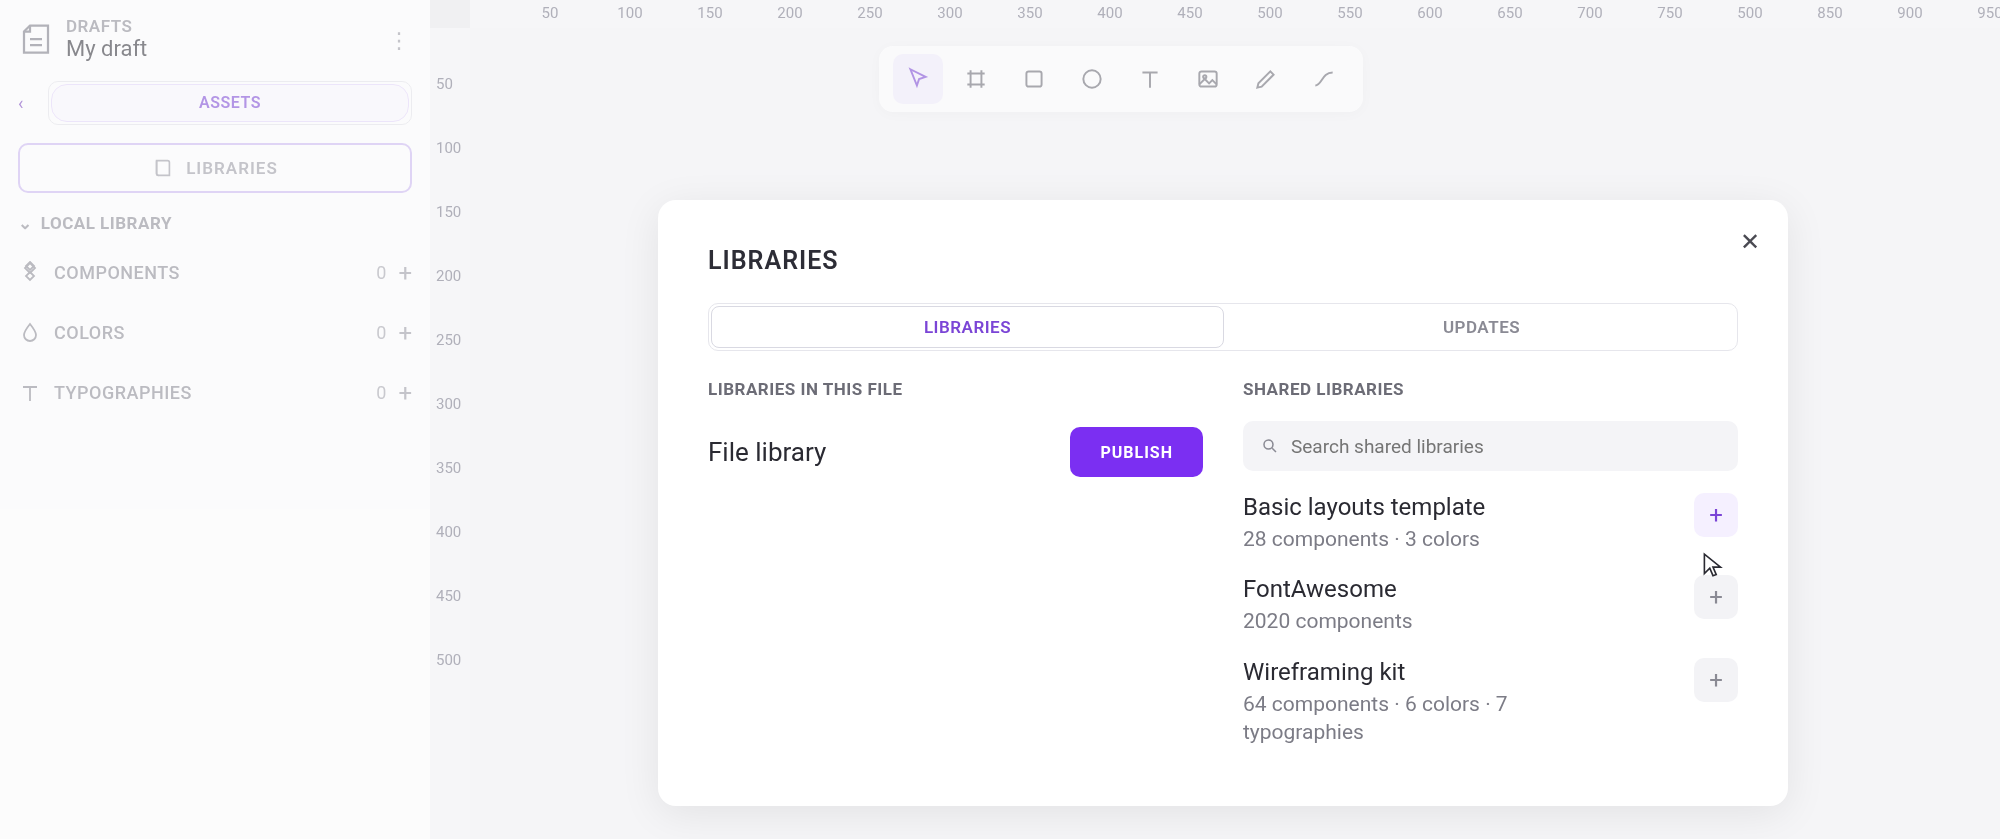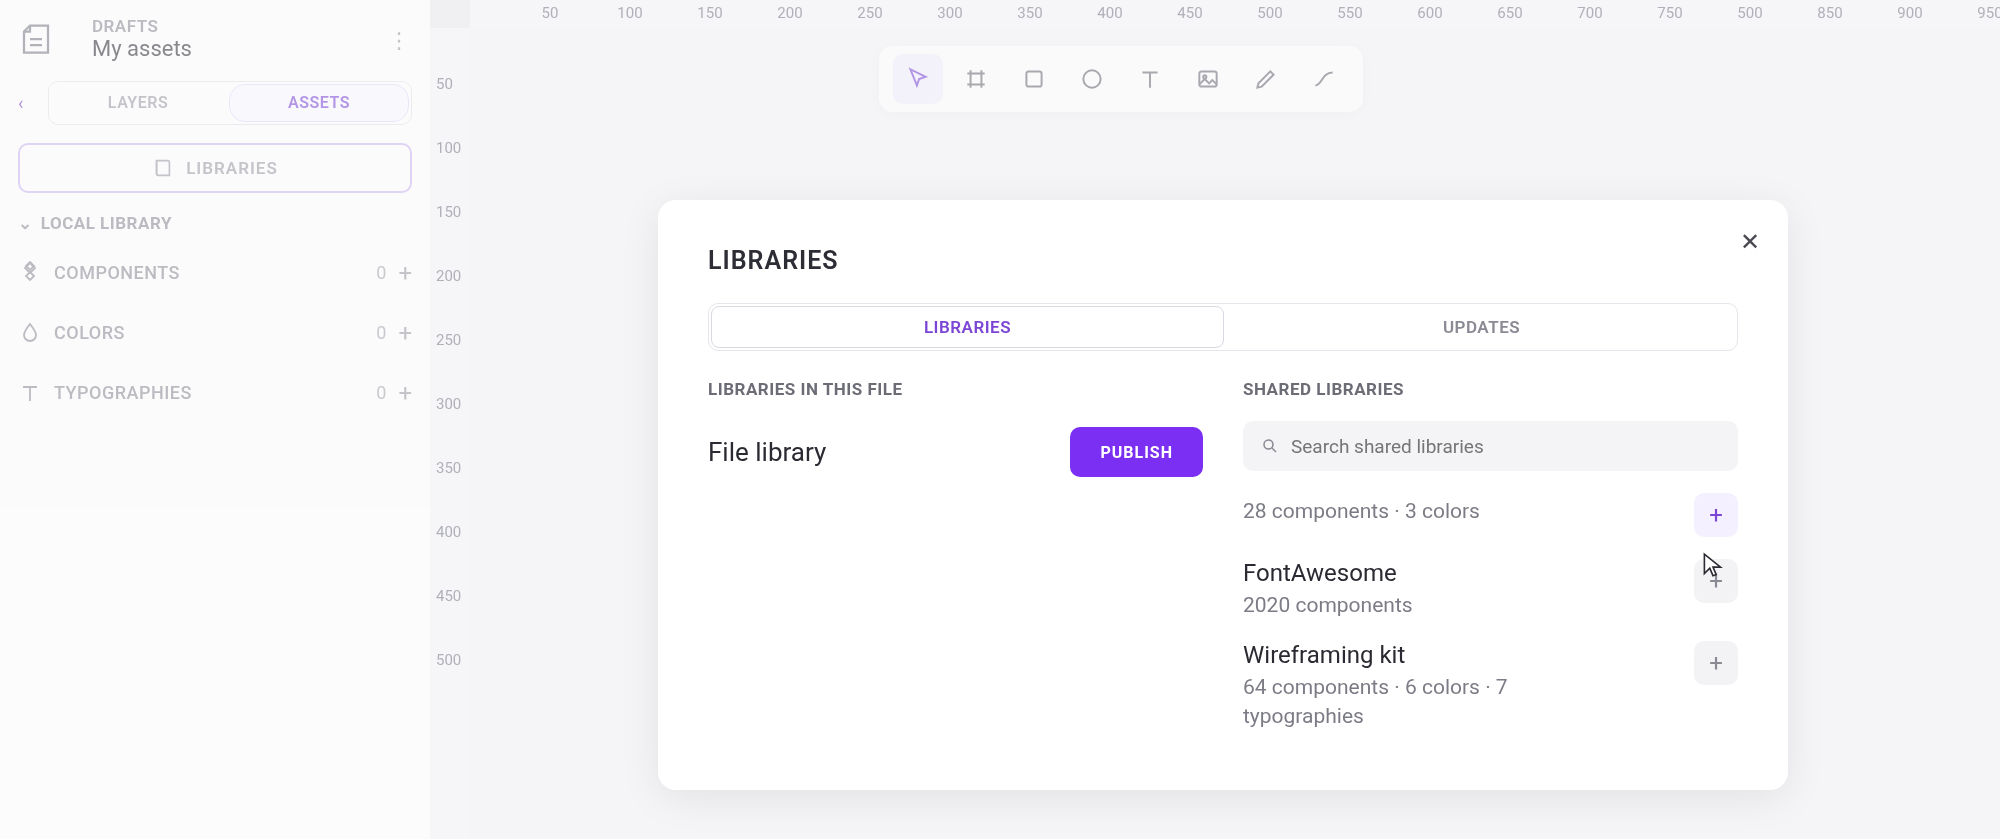--- a/index.html
+++ b/index.html
@@ -3,21 +3,21 @@
 <meta charset="utf-8">
 <style>
   * { box-sizing: border-box; margin: 0; padding: 0; font-family: -apple-system, BlinkMacSystemFont, "Segoe UI", Roboto, Helvetica, Arial, sans-serif; }
   body { width: 2000px; height: 839px; background: #f8f8f9; overflow: hidden; position: relative; }
 
   
   .sidebar {
     position: absolute; left: 0; top: 0; width: 430px; height: 100%;
     background: #ffffff; padding: 10px 18px; opacity: 0.55;
   }
-  .sidebar-header { display: flex; align-items: center; padding: 6px 0 12px 0; position: relative; gap: 26px; }
+  .sidebar-header { display: flex; align-items: center; padding: 6px 0 12px 0; position: relative; }
   .file-icon { width: 36px; height: 36px; margin-right: 12px; }
   .file-icon svg { width: 100%; height: 100%; stroke: #7a7a85; stroke-width: 1.5; fill: none; }
   .file-titles { line-height: 1.2; }
   .drafts-label { font-size: 17px; font-weight: 600; color: #8a8a94; letter-spacing: 0.5px; }
   .draft-name { font-size: 22px; color: #2d2d36; }
   .menu-dots { position: absolute; right: 0; top: 18px; font-size: 22px; color: #9a9aa4; letter-spacing: 2px; cursor: pointer; }
 
   .tabs-row { display: flex; align-items: center; margin-top: 6px; }
   .tabs-back { width: 30px; font-size: 18px; color: #7a45c0; }
   .tabs-pill { flex: 1; display: flex; border: 1px solid #e4e4ea; border-radius: 10px; overflow: hidden; height: 44px; }
@@ -89,29 +89,28 @@
   <div class="sidebar-header">
     <span class="file-icon">
       <svg viewBox="0 0 24 24">
           <path d="M4 7l4-4h12v18H4z"></path>
           <path d="M4 7h4V3"></path>
           <path d="M8 12h8M8 16h8"></path>
         </svg>
     </span>
     <div class="file-titles">
       <div class="drafts-label">DRAFTS</div>
-      <div class="draft-name">My assets</div>
+      <div class="draft-name">My draft</div>
     </div>
     <div class="menu-dots">⋮</div>
   </div>
 
   <div class="tabs-row">
     <span class="tabs-back">‹</span>
     <div class="tabs-pill">
-      <div class="tab-btn">LAYERS</div>
       <div class="tab-btn active">ASSETS</div>
     </div>
   </div>
 
   <div class="libraries-btn">
     <svg viewBox="0 0 24 24">
         <path d="M5 4h12a2 2 0 0 1 2 2v14H7a2 2 0 0 1-2-2V4z"></path>
         <path d="M5 4v14a2 2 0 0 0 2 2"></path>
       </svg>
     <span>LIBRARIES</span>
@@ -262,20 +261,21 @@
       <div class="shared-search">
         <svg viewBox="0 0 24 24">
             <circle cx="10" cy="10" r="6"></circle>
             <path d="M20 20l-5-5"></path>
           </svg>
         <input placeholder="Search shared libraries" style="">
       </div>
 
       <div class="shared-item">
         <div class="shared-text">
+          <div class="name">Basic layouts template</div>
           <div class="meta">28 components · 3 colors</div>
         </div>
         <div class="add-btn highlight">+</div>
       </div>
 
       <div class="shared-item">
         <div class="shared-text">
           <div class="name">FontAwesome</div>
           <div class="meta">2020 components</div>
         </div>

